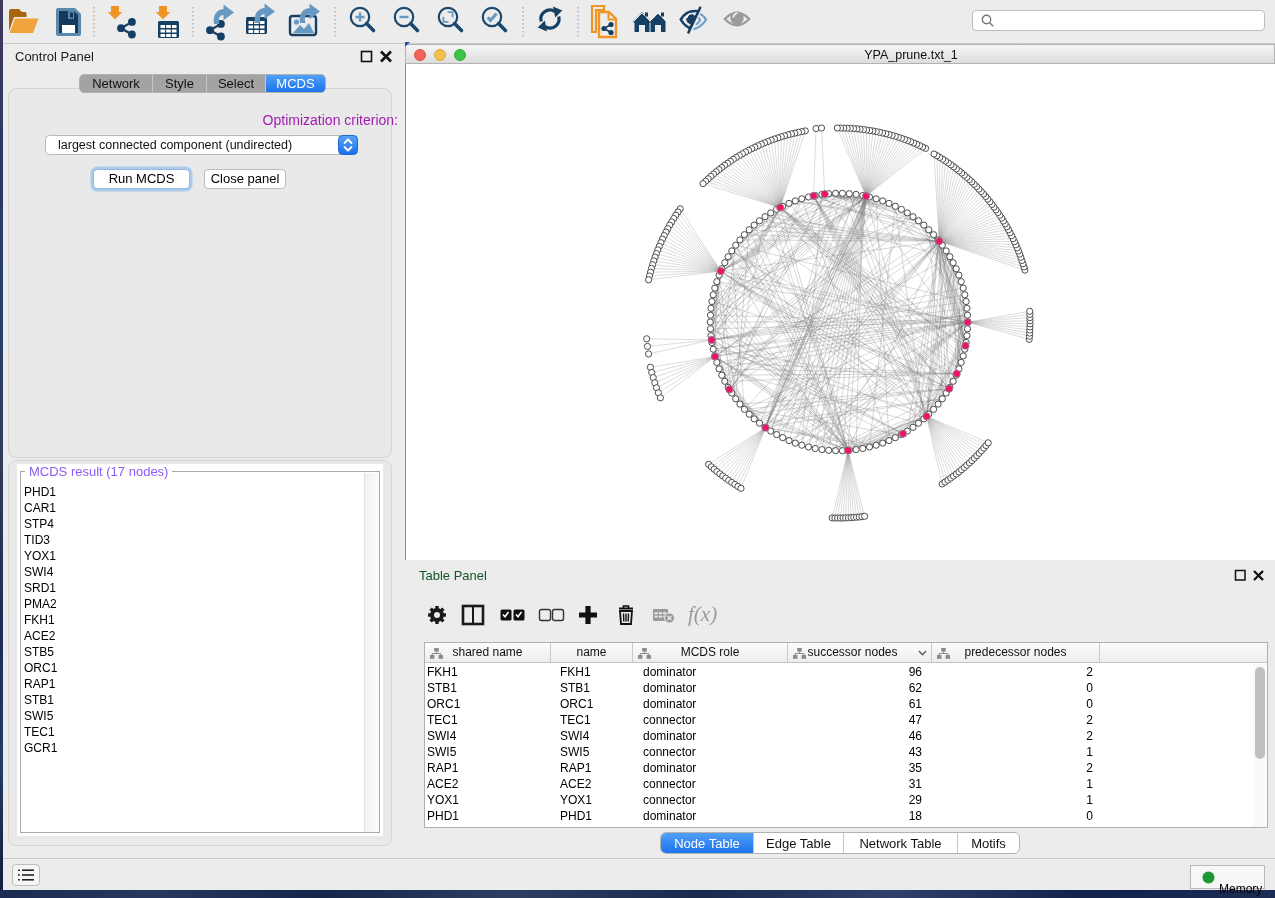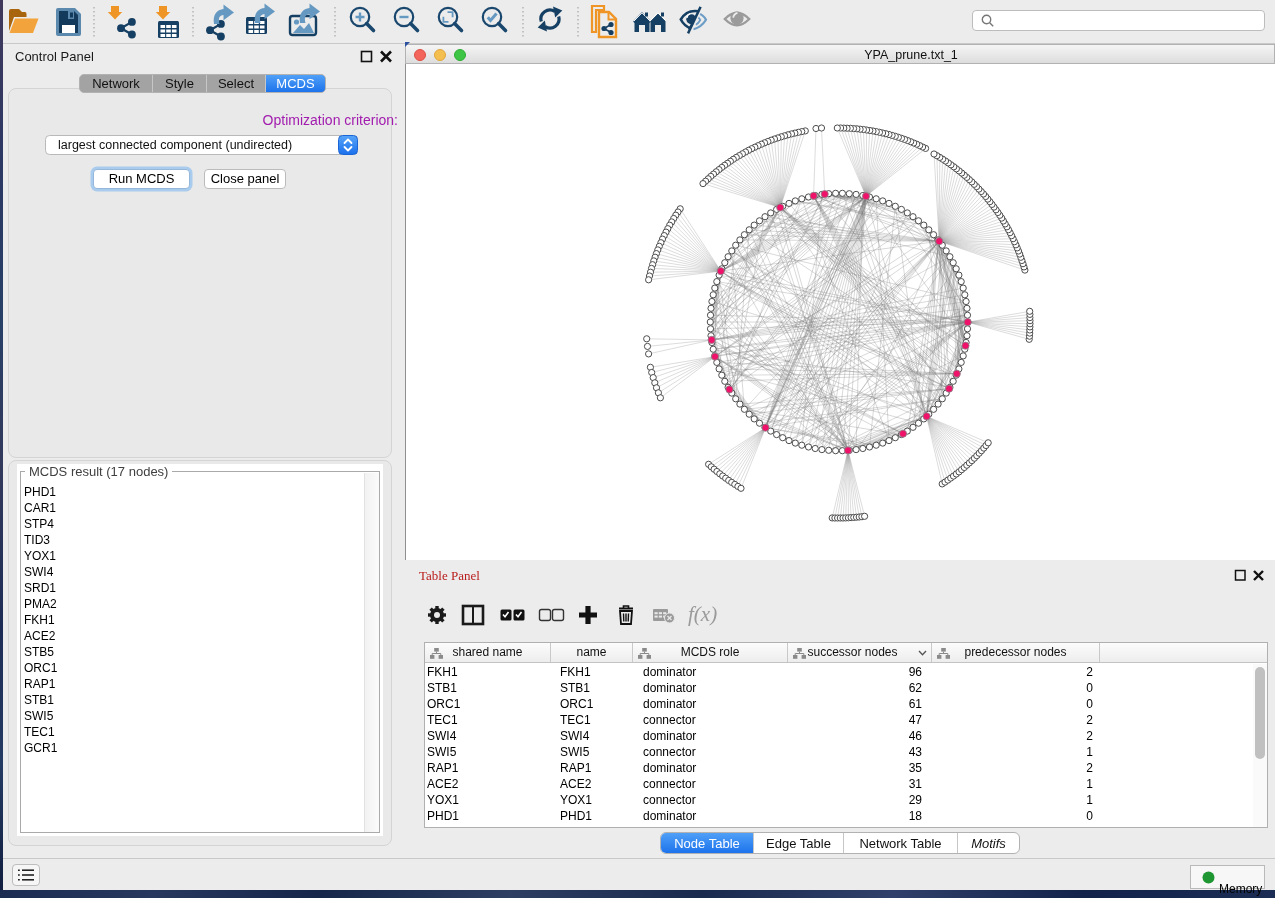--- a/index.html
+++ b/index.html
@@ -19,44 +19,44 @@
   .sel { background:linear-gradient(180deg,#50a0f7 0%,#1d73ec 100%); color:#fff !important; border-right-color:#1d73ec; }
   #cp-body { left:8px; top:88px; width:384px; height:370px; background:#e9e9e9; border:1px solid #d4d4d4; border-radius:8px; }
   #cp-body2 { left:8px; top:460px; width:384px; height:386px; background:#e9e9e9; border:1px solid #d4d4d4; border-radius:8px; }
   #opt-label { left:2px; top:112px; width:396px; text-align:right; font-size:14px; color:#a21caf; }
   #dropdown { left:45px; top:135px; width:313px; height:20px; background:#fff; border:1px solid #b9b9b9; border-radius:4.5px; color:#111; line-height:18px; }
   #dd-btn { right:-1px; top:-1px; width:20px; height:20px; border-radius:4.5px; background:linear-gradient(180deg,#55a3f8 0%,#1d71ec 100%); border:1px solid #1a66d6; }
   #btn-run { left:93px; top:169px; width:97px; height:20px; background:#fff; border:1px solid #94b7da; border-radius:4px; box-shadow:0 0 0 2.5px #a9cbee; text-align:center; line-height:18px; }
   #btn-close { left:204px; top:169px; width:82px; height:20px; background:#fff; border:1px solid #bbb; border-radius:4px; text-align:center; line-height:18px; }
   #mcds-box { left:17px; top:464px; width:366px; height:372px; background:#fff; }
   #mcds-border { left:20px; top:471px; width:360px; height:362px; border:1px solid #aaa; }
-  #mcds-label { left:25px; top:464px; background:#fff; padding:0 4px; color:#404040; }
+  #mcds-label { left:25px; top:464px; background:#fff; padding:0 4px; color:#8b5cf6; }
   #mcds-list { left:24px; top:484px; width:330px; font-size:12px; color:#000; line-height:16px; }
   #mcds-sb { left:364px; top:473px; width:15px; height:359px; background:linear-gradient(90deg,#f2f2f2,#fbfbfb); border-left:1px solid #e2e2e2; }
   #net-title { left:405px; top:44px; width:870px; height:20px; background:linear-gradient(180deg,#f5f5f5 0%,#dddddd 100%); border:1px solid #b2b2b2; }
   .tl { top:48.5px; width:12px; height:12px; border-radius:50%; }
   #net-name { left:405px; top:48px; width:1012px; text-align:center; font-size:12.5px; color:#111; }
   #canvas { left:405px; top:64px; width:870px; height:496px; background:#fff; border-left:1px solid #8f8f8f; }
-  #tp-title { left:419px; top:568px; color:#b91c1c;font-family:Liberation Serif, serif; }
+  #tp-title { left:419px; top:568px; color:#14532d; }
   #tbl { left:424px; top:642px; width:844px; height:186px; background:#fff; border:1px solid #b0b0b0; }
   #tbl-head { left:425px; top:643px; width:842px; height:20px; background:linear-gradient(180deg,#fcfcfc 0%,#ededed 100%); border-bottom:1px solid #c3c3c3; font-size:12px; color:#111; }
   .thcell { position:absolute; top:0; height:19px; border-right:1px solid #c9c9c9; }
   .thtext { position:absolute; top:2px; left:0; width:100%; text-align:center; }
   .sorticon { position:absolute; top:5px; left:5px; width:13px; height:11px; }
   .trow { position:relative; font-size:12px; color:#000; height:16px; line-height:16px; }
   .rc1 { position:absolute; left:2px; }
   .rc2 { position:absolute; left:135px; }
   .rc3 { position:absolute; left:218px; }
   .rc4 { position:absolute; left:300px; width:197px; text-align:right; }
   .rc5 { position:absolute; left:500px; width:168px; text-align:right; }
   #tbl-sb { left:1253px; top:664px; width:14px; height:163px; background:#fafafa; }
   #tbl-thumb { left:1255px; top:667px; width:10px; height:92px; background:#c0c0c0; border-radius:5px; }
   #tp-tabs { left:660px; top:832px; height:22px; display:flex; border:1px solid #b2b2b2; border-radius:6px; overflow:hidden; background:#fff; line-height:18px; }
   .tptab { color:#111; text-align:center; border-right:1px solid #c6c6c6; padding-top:2px; }
-  .tptab:last-child { border-right:none;font-style:italic; }
+  .tptab:last-child { border-right:none; }
   #status { left:3px; top:858px; width:1272px; height:32px; background:#ececec; border-top:1px solid #c9c9c9; }
   #st-list { left:12px; top:864px; width:28px; height:22px; background:#f6f6f6; border:1px solid #bdbdbd; border-radius:4px; }
   #st-mem { left:1190px; top:865px; width:75px; height:24px; background:#f7f7f7; border:1px solid #b9b9b9; }
 </style>
 </head>
 <body>
 <div id="wallL" class="abs"></div>
 <div id="wallB" class="abs"></div>
 
 <div id="toolbar" class="abs"></div>

